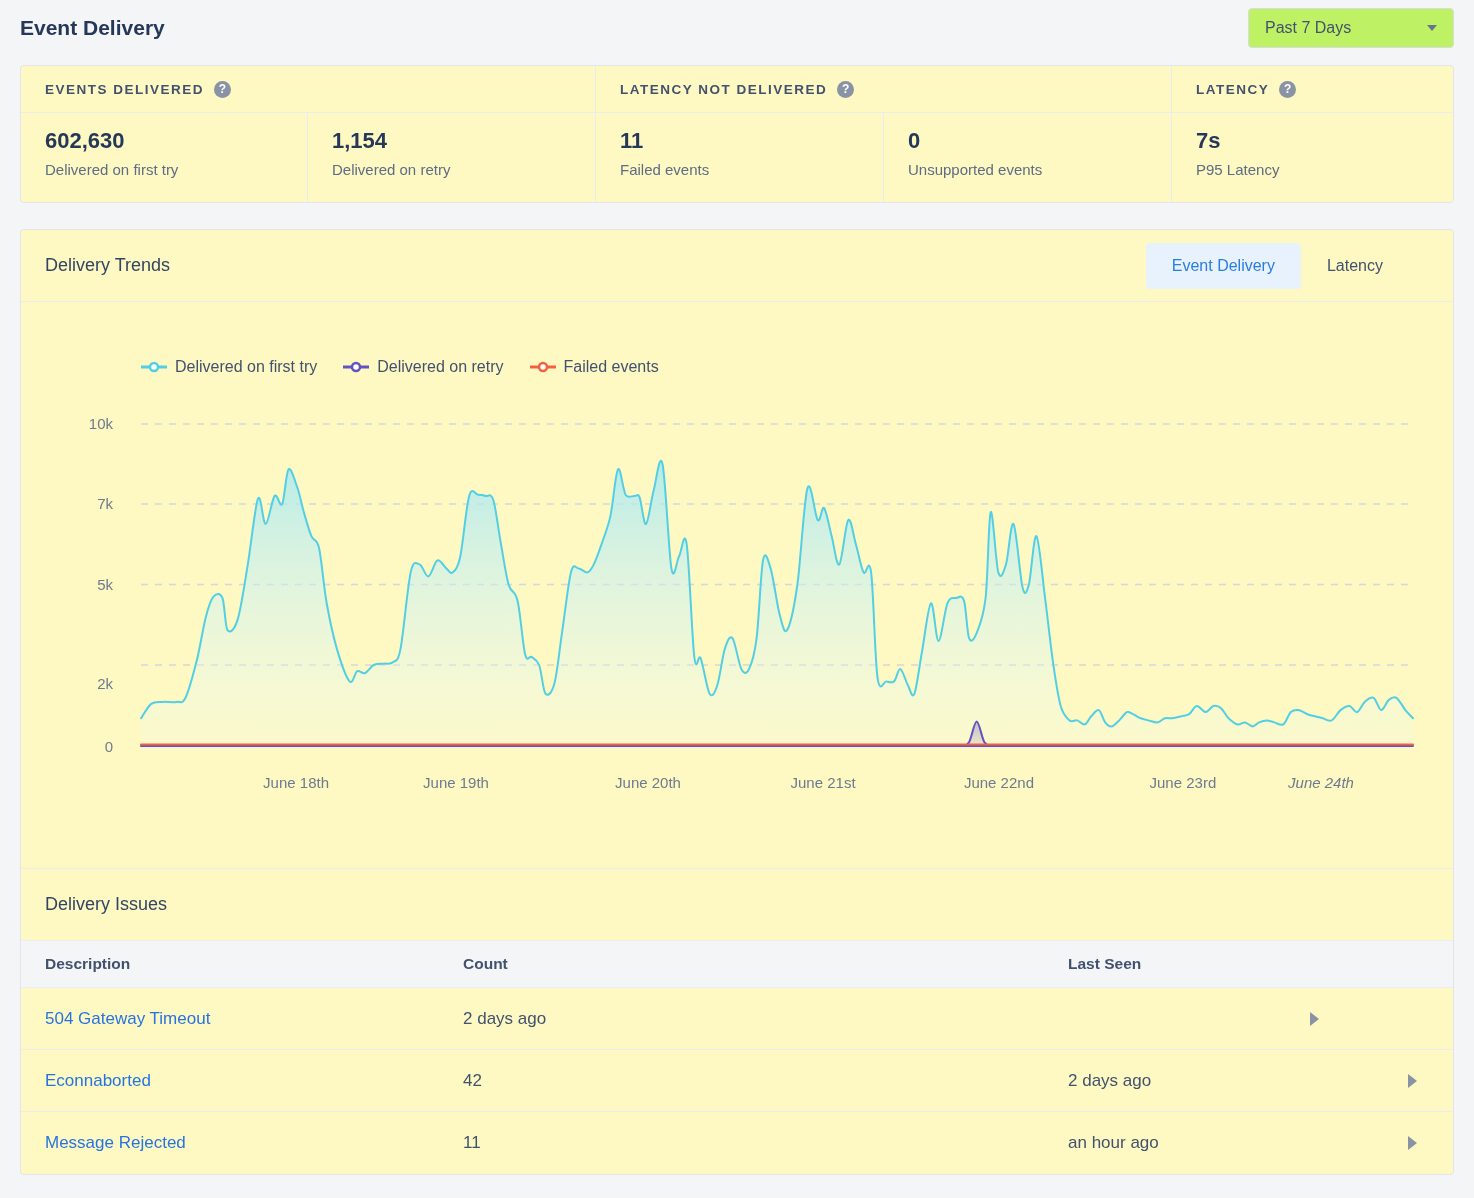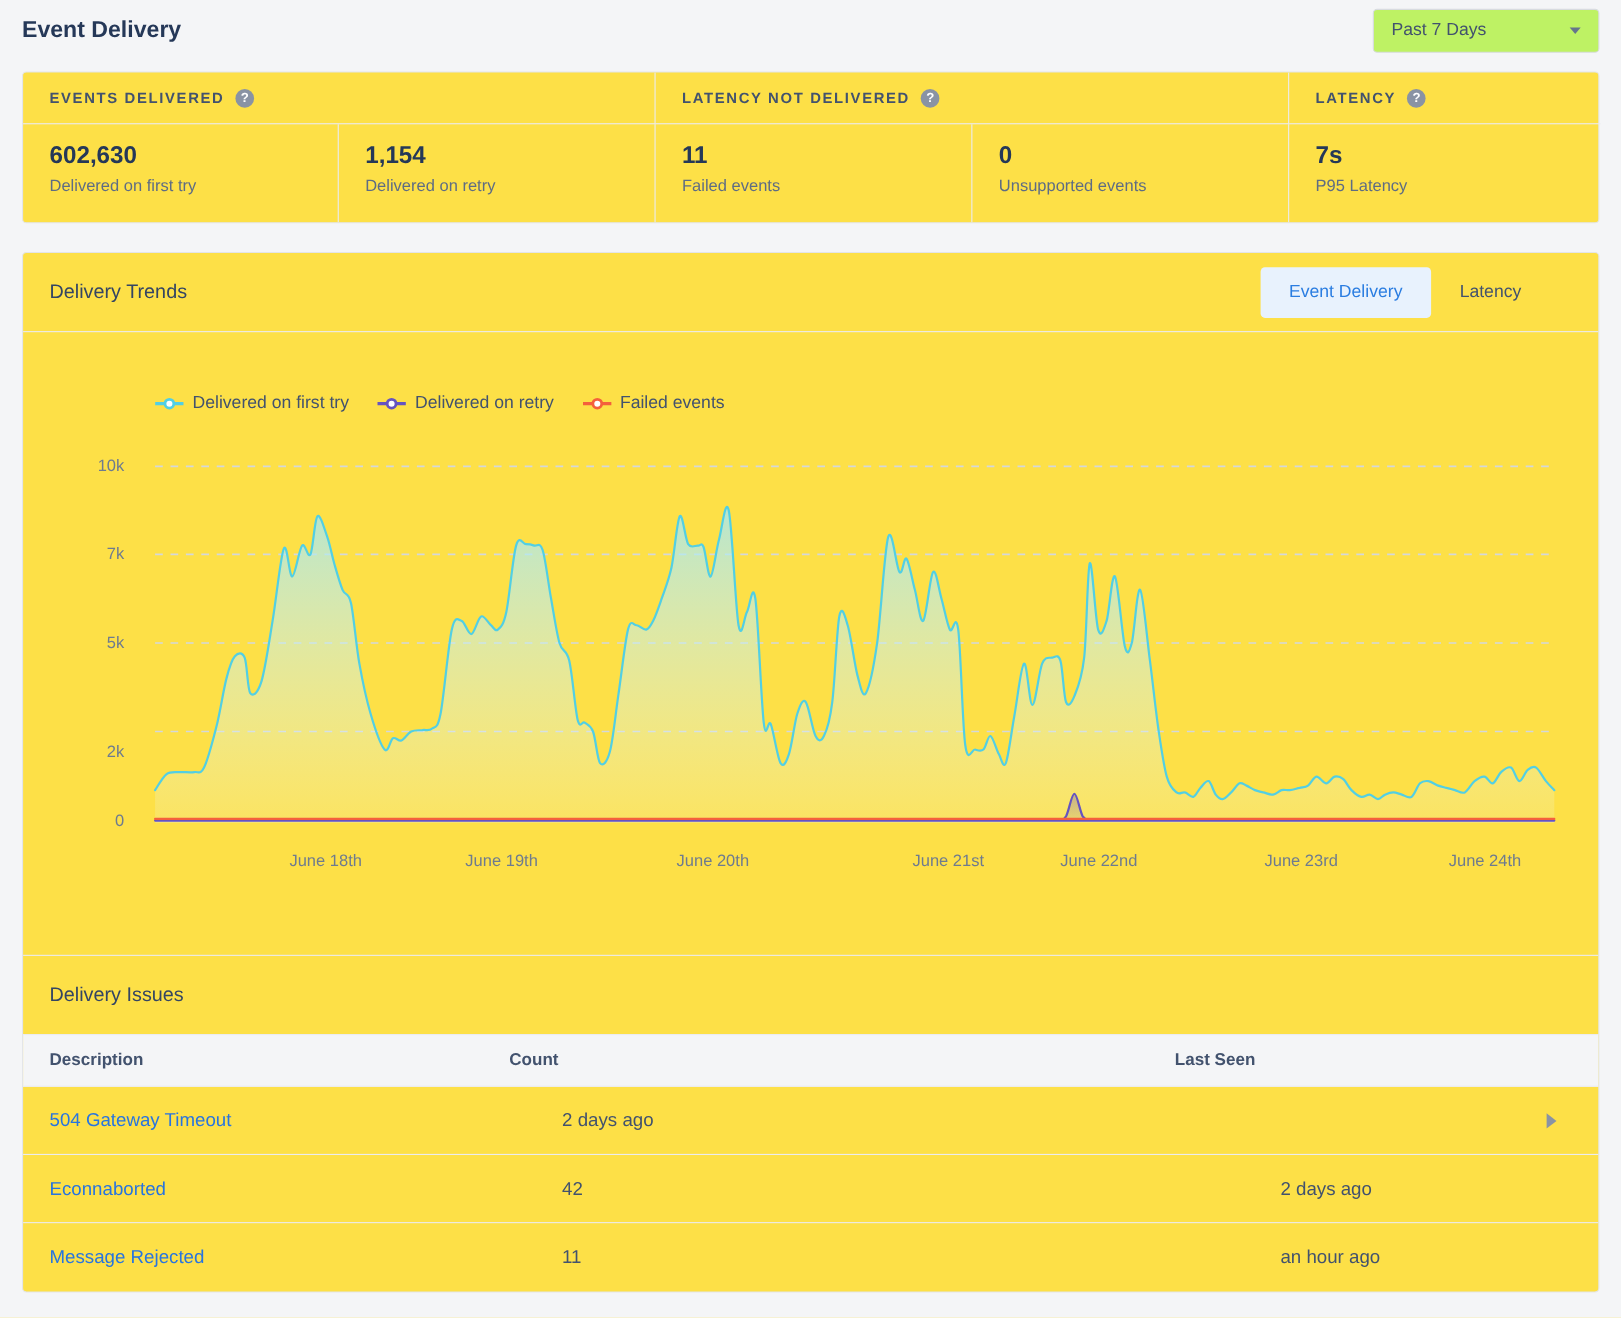--- a/index.html
+++ b/index.html
@@ -9,21 +9,21 @@
 
   
   .topbar { display:flex; justify-content:space-between; align-items:center; padding-top:10px; height:46px; }
   .page-title { font-size:21px; font-weight:bold; color:#253858; }
   .range-select { display:flex; align-items:center; justify-content:space-between; width:206px; height:40px;
     background:#bef264; border:1px solid #d8dbe0; border-radius:4px; padding:0 16px; cursor:pointer; }
   .range-select .label { font-size:16px; color:#42526e; }
   .caret-down { width:0; height:0; border-left:5px solid transparent; border-right:5px solid transparent; border-top:6px solid #66758c; }
 
   
-  .card { background:#fde047; border:1px solid #e3e5e8; border-radius:4px; }
+  .card { background:#fef9c3; border:1px solid #e3e5e8; border-radius:4px; }
 
   
   .stats-card { margin-top:19px; }
   .stats-grid { display:grid; grid-template-columns:287px 288px 288px 288px 283px; }
   .stats-head { display:flex; align-items:center; height:47px; padding-left:24px; border-bottom:1px solid #ebecf0; }
   .stats-head.span2 { grid-column:span 2; }
   .stats-head .hlabel { font-size:13.5px; font-weight:bold; letter-spacing:1.5px; color:#42526e; }
   .stats-head.gdiv, .metric.gdiv { border-right:1px solid #ebecf0; }
   .metric { height:89px; padding:15px 0 0 24px; }
   .metric.div { border-right:1px solid #ebecf0; }
@@ -48,21 +48,21 @@
   .legend-item .ltext { font-size:16px; color:#42526e; }
   .chart-svg { position:absolute; left:0; top:0; }
   .ytick { position:absolute; left:40px; width:52px; text-align:right; font-size:15px; color:#6e7b8f; }
   .xtick { position:absolute; transform:translateX(-50%); font-size:15px; color:#6e7b8f; top:472px; }
 
   
   .issues-heading { display:flex; align-items:center; height:72px; padding-left:24px; border-top:1px solid #ebecf0; }
   .issues-table .thead { display:grid; grid-template-columns:418px 605px 313px 98px; background:#f4f5f7;
     height:48px; align-items:center; border-top:1px solid #ebecf0; border-bottom:1px solid #ebecf0; }
   .issues-table .th { font-size:15.5px; font-weight:bold; color:#42526e; padding-left:24px; }
-  .trow { display:grid; grid-template-columns:418px 605px 313px 98px; height:62px; align-items:center; border-bottom:1px solid #ebecf0; cursor:pointer;gap:48px; }
+  .trow { display:grid; grid-template-columns:418px 605px 313px 98px; height:62px; align-items:center; border-bottom:1px solid #ebecf0; cursor:pointer; }
   .trow:last-child { border-bottom:none; }
   .trow .cell { font-size:17px; color:#42526e; padding-left:24px; }
   .trow .cell.link { color:#2774e0; }
   .chev-cell { display:flex; justify-content:flex-end; padding-right:38px; }
   .chevron-right { width:0; height:0; border-top:7px solid transparent; border-bottom:7px solid transparent; border-left:9px solid #8993a4; }
 </style>
 </head>
 <body>
 
 <div class="page">
@@ -170,24 +170,24 @@
           <line x1="120" x2="1392" y1="122" y2="122" stroke="#d4d7db" stroke-width="1.5" stroke-dasharray="7,7"></line>
           <path d="M120.0,416.3C121.7,413.9,126.6,404.7,130.2,401.9C133.8,399.2,137.4,400.2,141.6,399.9C145.9,399.6,151.8,400.6,155.6,399.9C159.4,399.2,161.1,402.8,164.5,395.8C167.9,388.8,172.6,371.1,176.0,357.6C179.4,344.1,182.1,325.2,184.9,314.7C187.6,304.2,189.7,297.7,192.5,294.6C195.3,291.4,199.1,290.3,201.4,295.9C203.7,301.5,204.0,324.5,206.5,328.1C209.0,331.7,213.3,328.3,216.7,317.4C220.1,306.4,223.5,282.5,226.8,262.4C230.2,242.3,234.1,203.4,237.0,196.7C240.0,190.0,241.9,222.6,244.7,222.1C247.4,221.7,250.8,197.4,253.6,194.0C256.3,190.6,258.9,206.4,261.2,202.0C263.5,197.6,265.0,170.0,267.6,167.3C270.1,164.7,273.9,178.9,276.5,186.0C279.0,193.1,280.5,202.0,282.8,210.1C285.1,218.1,287.9,228.2,290.4,234.2C293.0,240.2,295.5,235.1,298.1,246.3C300.6,257.5,302.7,284.5,305.7,301.3C308.7,318.1,312.1,333.9,315.9,346.9C319.7,359.9,325.2,375.7,328.6,379.4C332.0,383.1,333.7,370.5,336.2,369.1C338.8,367.8,341.1,372.2,343.9,371.2C346.6,370.2,349.6,364.6,352.8,363.0C356.0,361.4,359.8,362.1,363.0,361.7C366.1,361.2,369.1,362.8,371.9,360.3C374.6,357.9,376.5,361.9,379.5,346.9C382.5,331.9,386.5,284.5,389.7,270.4C392.8,256.3,395.6,261.7,398.6,262.4C401.5,263.0,404.5,275.1,407.5,274.4C410.4,273.8,413.4,259.7,416.4,258.4C419.3,257.0,422.7,264.4,425.3,266.4C427.8,268.4,429.3,272.4,431.6,270.4C434.0,268.4,436.5,267.1,439.3,254.3C442.0,241.6,445.2,204.3,448.2,194.0C451.1,183.7,454.3,192.7,457.1,192.7C459.8,192.7,462.2,193.1,464.7,194.0C467.3,194.9,469.8,190.0,472.3,198.0C474.9,206.0,477.4,228.2,480.0,242.3C482.5,256.3,484.9,273.1,487.6,282.5C490.4,291.9,493.8,287.0,496.5,298.6C499.3,310.2,501.8,342.9,504.1,352.3C506.5,361.7,508.2,353.2,510.5,354.9C512.8,356.7,515.8,356.9,518.1,363.0C520.5,369.1,522.0,388.6,524.5,391.7C527.0,394.8,530.6,391.6,533.4,381.4C536.2,371.3,538.3,349.3,541.0,330.8C543.8,312.3,547.2,281.2,549.9,270.4C552.7,259.7,554.8,266.4,557.6,266.4C560.3,266.4,563.9,271.1,566.5,270.4C569.0,269.8,570.5,267.1,572.8,262.4C575.2,257.7,577.7,250.3,580.5,242.3C583.2,234.2,586.6,226.6,589.4,214.1C592.1,201.6,594.5,170.9,597.0,167.3C599.5,163.8,601.9,188.2,604.6,192.7C607.4,197.1,611.2,193.6,613.5,194.0C615.9,194.4,616.7,190.6,618.6,195.3C620.5,200.0,622.7,223.2,625.0,222.1C627.3,221.0,629.9,198.7,632.6,188.7C635.4,178.6,638.6,149.0,641.5,162.0C644.5,175.0,647.7,251.0,650.4,266.4C653.2,281.8,655.5,258.3,658.1,254.3C660.6,250.3,663.1,225.5,665.7,242.3C668.2,259.0,671.0,335.9,673.3,354.9C675.7,374.0,677.1,350.2,679.7,356.3C682.2,362.4,685.8,387.2,688.6,391.7C691.3,396.2,693.7,391.0,696.2,383.5C698.8,376.0,701.3,354.8,703.8,346.9C706.4,339.0,708.7,332.8,711.5,336.2C714.2,339.5,717.6,361.9,720.4,367.1C723.1,372.3,725.5,372.3,728.0,367.1C730.6,361.9,733.3,354.3,735.6,336.2C738.0,318.0,739.7,270.0,742.0,258.4C744.3,246.7,746.9,257.5,749.6,266.4C752.4,275.3,755.8,301.7,758.5,312.0C761.3,322.3,763.2,333.0,766.2,328.1C769.1,323.2,773.0,306.2,776.4,282.5C779.7,258.8,783.1,196.7,786.5,186.0C789.9,175.3,793.9,214.8,796.7,218.1C799.5,221.4,800.7,203.3,803.1,206.0C805.4,208.7,808.2,224.8,810.7,234.2C813.2,243.6,815.6,265.1,818.3,262.4C821.1,259.7,824.5,221.5,827.2,218.1C830.0,214.7,832.3,233.5,834.9,242.3C837.4,251.0,840.0,265.7,842.5,270.4C845.0,275.1,847.8,252.9,850.1,270.4C852.5,287.9,853.9,357.1,856.5,375.3C859.0,393.5,862.6,378.7,865.4,379.4C868.1,380.1,870.7,381.4,873.0,379.4C875.4,377.3,877.1,366.4,879.4,367.1C881.7,367.8,884.7,379.4,887.0,383.5C889.3,387.6,891.0,397.4,893.4,391.7C895.7,386.0,898.3,364.7,901.0,349.6C903.8,334.5,907.2,303.1,909.9,301.3C912.7,299.5,914.8,338.9,917.5,338.9C920.3,338.9,923.5,308.4,926.4,301.3C929.4,294.1,932.6,296.4,935.4,295.9C938.1,295.5,940.9,291.9,943.0,298.6C945.1,305.3,946.0,330.8,948.1,336.2C950.2,341.5,952.9,337.5,955.7,330.8C958.5,324.1,962.3,316.0,964.6,295.9C966.9,275.8,967.6,214.3,969.7,210.1C971.8,205.8,974.8,261.7,977.3,270.4C979.9,279.1,982.4,270.4,985.0,262.4C987.5,254.3,989.8,218.3,992.6,222.1C995.3,225.9,999.0,275.1,1001.5,285.2C1004.0,295.2,1005.5,291.0,1007.9,282.5C1010.2,274.0,1012.7,231.5,1015.5,234.2C1018.2,236.9,1021.6,277.6,1024.4,298.6C1027.1,319.6,1029.5,342.8,1032.0,360.3C1034.6,377.9,1036.9,394.3,1039.7,404.0C1042.4,413.7,1045.8,416.0,1048.6,418.4C1051.3,420.7,1053.6,417.7,1056.2,418.4C1058.7,419.0,1061.5,423.1,1063.8,422.4C1066.2,421.8,1067.9,416.6,1070.2,414.3C1072.5,411.9,1075.5,407.1,1077.8,408.1C1080.1,409.1,1082.1,417.7,1084.2,420.4C1086.3,423.1,1088.2,424.8,1090.5,424.5C1092.9,424.2,1095.6,420.7,1098.2,418.4C1100.7,416.0,1103.5,411.2,1105.8,410.1C1108.1,409.1,1109.8,411.2,1112.2,412.2C1114.5,413.2,1117.2,415.3,1119.8,416.3C1122.3,417.3,1124.7,417.7,1127.4,418.4C1130.2,419.0,1133.6,420.7,1136.3,420.4C1139.1,420.1,1141.4,417.0,1144.0,416.3C1146.5,415.6,1148.8,416.6,1151.6,416.3C1154.3,416.0,1157.7,414.9,1160.5,414.3C1163.3,413.6,1165.6,413.9,1168.1,412.2C1170.7,410.5,1173.0,404.3,1175.8,404.0C1178.5,403.7,1181.9,410.1,1184.7,410.1C1187.4,410.1,1189.8,404.7,1192.3,404.0C1194.8,403.3,1197.4,404.0,1199.9,406.1C1202.5,408.1,1204.8,413.6,1207.6,416.3C1210.3,419.0,1213.7,421.8,1216.5,422.4C1219.2,423.1,1221.6,420.1,1224.1,420.4C1226.6,420.7,1229.4,424.5,1231.7,424.5C1234.1,424.5,1235.8,421.4,1238.1,420.4C1240.4,419.4,1243.2,418.4,1245.7,418.4C1248.3,418.4,1250.6,419.7,1253.4,420.4C1256.1,421.1,1259.5,424.2,1262.3,422.4C1265.0,420.7,1267.3,412.5,1269.9,410.1C1272.4,407.8,1274.8,407.8,1277.5,408.1C1280.3,408.4,1283.7,411.2,1286.4,412.2C1289.2,413.2,1291.5,413.6,1294.1,414.3C1296.6,414.9,1298.9,415.6,1301.7,416.3C1304.4,417.0,1307.6,419.7,1310.6,418.4C1313.6,417.0,1316.5,410.5,1319.5,408.1C1322.5,405.7,1325.6,403.7,1328.4,404.0C1331.2,404.3,1333.5,410.8,1336.0,410.1C1338.6,409.5,1340.9,402.3,1343.7,399.9C1346.4,397.5,1349.8,394.4,1352.6,395.8C1355.3,397.2,1357.7,407.8,1360.2,408.1C1362.7,408.4,1365.3,399.9,1367.8,397.9C1370.4,395.8,1372.7,394.1,1375.5,395.8C1378.2,397.5,1381.6,404.7,1384.4,408.1C1387.1,411.5,1390.7,414.9,1392.0,416.3L1392.0,445L120.0,445Z" fill="url(#gradCyan)" stroke="none"></path>
           <path d="M120.0,416.3C121.7,413.9,126.6,404.7,130.2,401.9C133.8,399.2,137.4,400.2,141.6,399.9C145.9,399.6,151.8,400.6,155.6,399.9C159.4,399.2,161.1,402.8,164.5,395.8C167.9,388.8,172.6,371.1,176.0,357.6C179.4,344.1,182.1,325.2,184.9,314.7C187.6,304.2,189.7,297.7,192.5,294.6C195.3,291.4,199.1,290.3,201.4,295.9C203.7,301.5,204.0,324.5,206.5,328.1C209.0,331.7,213.3,328.3,216.7,317.4C220.1,306.4,223.5,282.5,226.8,262.4C230.2,242.3,234.1,203.4,237.0,196.7C240.0,190.0,241.9,222.6,244.7,222.1C247.4,221.7,250.8,197.4,253.6,194.0C256.3,190.6,258.9,206.4,261.2,202.0C263.5,197.6,265.0,170.0,267.6,167.3C270.1,164.7,273.9,178.9,276.5,186.0C279.0,193.1,280.5,202.0,282.8,210.1C285.1,218.1,287.9,228.2,290.4,234.2C293.0,240.2,295.5,235.1,298.1,246.3C300.6,257.5,302.7,284.5,305.7,301.3C308.7,318.1,312.1,333.9,315.9,346.9C319.7,359.9,325.2,375.7,328.6,379.4C332.0,383.1,333.7,370.5,336.2,369.1C338.8,367.8,341.1,372.2,343.9,371.2C346.6,370.2,349.6,364.6,352.8,363.0C356.0,361.4,359.8,362.1,363.0,361.7C366.1,361.2,369.1,362.8,371.9,360.3C374.6,357.9,376.5,361.9,379.5,346.9C382.5,331.9,386.5,284.5,389.7,270.4C392.8,256.3,395.6,261.7,398.6,262.4C401.5,263.0,404.5,275.1,407.5,274.4C410.4,273.8,413.4,259.7,416.4,258.4C419.3,257.0,422.7,264.4,425.3,266.4C427.8,268.4,429.3,272.4,431.6,270.4C434.0,268.4,436.5,267.1,439.3,254.3C442.0,241.6,445.2,204.3,448.2,194.0C451.1,183.7,454.3,192.7,457.1,192.7C459.8,192.7,462.2,193.1,464.7,194.0C467.3,194.9,469.8,190.0,472.3,198.0C474.9,206.0,477.4,228.2,480.0,242.3C482.5,256.3,484.9,273.1,487.6,282.5C490.4,291.9,493.8,287.0,496.5,298.6C499.3,310.2,501.8,342.9,504.1,352.3C506.5,361.7,508.2,353.2,510.5,354.9C512.8,356.7,515.8,356.9,518.1,363.0C520.5,369.1,522.0,388.6,524.5,391.7C527.0,394.8,530.6,391.6,533.4,381.4C536.2,371.3,538.3,349.3,541.0,330.8C543.8,312.3,547.2,281.2,549.9,270.4C552.7,259.7,554.8,266.4,557.6,266.4C560.3,266.4,563.9,271.1,566.5,270.4C569.0,269.8,570.5,267.1,572.8,262.4C575.2,257.7,577.7,250.3,580.5,242.3C583.2,234.2,586.6,226.6,589.4,214.1C592.1,201.6,594.5,170.9,597.0,167.3C599.5,163.8,601.9,188.2,604.6,192.7C607.4,197.1,611.2,193.6,613.5,194.0C615.9,194.4,616.7,190.6,618.6,195.3C620.5,200.0,622.7,223.2,625.0,222.1C627.3,221.0,629.9,198.7,632.6,188.7C635.4,178.6,638.6,149.0,641.5,162.0C644.5,175.0,647.7,251.0,650.4,266.4C653.2,281.8,655.5,258.3,658.1,254.3C660.6,250.3,663.1,225.5,665.7,242.3C668.2,259.0,671.0,335.9,673.3,354.9C675.7,374.0,677.1,350.2,679.7,356.3C682.2,362.4,685.8,387.2,688.6,391.7C691.3,396.2,693.7,391.0,696.2,383.5C698.8,376.0,701.3,354.8,703.8,346.9C706.4,339.0,708.7,332.8,711.5,336.2C714.2,339.5,717.6,361.9,720.4,367.1C723.1,372.3,725.5,372.3,728.0,367.1C730.6,361.9,733.3,354.3,735.6,336.2C738.0,318.0,739.7,270.0,742.0,258.4C744.3,246.7,746.9,257.5,749.6,266.4C752.4,275.3,755.8,301.7,758.5,312.0C761.3,322.3,763.2,333.0,766.2,328.1C769.1,323.2,773.0,306.2,776.4,282.5C779.7,258.8,783.1,196.7,786.5,186.0C789.9,175.3,793.9,214.8,796.7,218.1C799.5,221.4,800.7,203.3,803.1,206.0C805.4,208.7,808.2,224.8,810.7,234.2C813.2,243.6,815.6,265.1,818.3,262.4C821.1,259.7,824.5,221.5,827.2,218.1C830.0,214.7,832.3,233.5,834.9,242.3C837.4,251.0,840.0,265.7,842.5,270.4C845.0,275.1,847.8,252.9,850.1,270.4C852.5,287.9,853.9,357.1,856.5,375.3C859.0,393.5,862.6,378.7,865.4,379.4C868.1,380.1,870.7,381.4,873.0,379.4C875.4,377.3,877.1,366.4,879.4,367.1C881.7,367.8,884.7,379.4,887.0,383.5C889.3,387.6,891.0,397.4,893.4,391.7C895.7,386.0,898.3,364.7,901.0,349.6C903.8,334.5,907.2,303.1,909.9,301.3C912.7,299.5,914.8,338.9,917.5,338.9C920.3,338.9,923.5,308.4,926.4,301.3C929.4,294.1,932.6,296.4,935.4,295.9C938.1,295.5,940.9,291.9,943.0,298.6C945.1,305.3,946.0,330.8,948.1,336.2C950.2,341.5,952.9,337.5,955.7,330.8C958.5,324.1,962.3,316.0,964.6,295.9C966.9,275.8,967.6,214.3,969.7,210.1C971.8,205.8,974.8,261.7,977.3,270.4C979.9,279.1,982.4,270.4,985.0,262.4C987.5,254.3,989.8,218.3,992.6,222.1C995.3,225.9,999.0,275.1,1001.5,285.2C1004.0,295.2,1005.5,291.0,1007.9,282.5C1010.2,274.0,1012.7,231.5,1015.5,234.2C1018.2,236.9,1021.6,277.6,1024.4,298.6C1027.1,319.6,1029.5,342.8,1032.0,360.3C1034.6,377.9,1036.9,394.3,1039.7,404.0C1042.4,413.7,1045.8,416.0,1048.6,418.4C1051.3,420.7,1053.6,417.7,1056.2,418.4C1058.7,419.0,1061.5,423.1,1063.8,422.4C1066.2,421.8,1067.9,416.6,1070.2,414.3C1072.5,411.9,1075.5,407.1,1077.8,408.1C1080.1,409.1,1082.1,417.7,1084.2,420.4C1086.3,423.1,1088.2,424.8,1090.5,424.5C1092.9,424.2,1095.6,420.7,1098.2,418.4C1100.7,416.0,1103.5,411.2,1105.8,410.1C1108.1,409.1,1109.8,411.2,1112.2,412.2C1114.5,413.2,1117.2,415.3,1119.8,416.3C1122.3,417.3,1124.7,417.7,1127.4,418.4C1130.2,419.0,1133.6,420.7,1136.3,420.4C1139.1,420.1,1141.4,417.0,1144.0,416.3C1146.5,415.6,1148.8,416.6,1151.6,416.3C1154.3,416.0,1157.7,414.9,1160.5,414.3C1163.3,413.6,1165.6,413.9,1168.1,412.2C1170.7,410.5,1173.0,404.3,1175.8,404.0C1178.5,403.7,1181.9,410.1,1184.7,410.1C1187.4,410.1,1189.8,404.7,1192.3,404.0C1194.8,403.3,1197.4,404.0,1199.9,406.1C1202.5,408.1,1204.8,413.6,1207.6,416.3C1210.3,419.0,1213.7,421.8,1216.5,422.4C1219.2,423.1,1221.6,420.1,1224.1,420.4C1226.6,420.7,1229.4,424.5,1231.7,424.5C1234.1,424.5,1235.8,421.4,1238.1,420.4C1240.4,419.4,1243.2,418.4,1245.7,418.4C1248.3,418.4,1250.6,419.7,1253.4,420.4C1256.1,421.1,1259.5,424.2,1262.3,422.4C1265.0,420.7,1267.3,412.5,1269.9,410.1C1272.4,407.8,1274.8,407.8,1277.5,408.1C1280.3,408.4,1283.7,411.2,1286.4,412.2C1289.2,413.2,1291.5,413.6,1294.1,414.3C1296.6,414.9,1298.9,415.6,1301.7,416.3C1304.4,417.0,1307.6,419.7,1310.6,418.4C1313.6,417.0,1316.5,410.5,1319.5,408.1C1322.5,405.7,1325.6,403.7,1328.4,404.0C1331.2,404.3,1333.5,410.8,1336.0,410.1C1338.6,409.5,1340.9,402.3,1343.7,399.9C1346.4,397.5,1349.8,394.4,1352.6,395.8C1355.3,397.2,1357.7,407.8,1360.2,408.1C1362.7,408.4,1365.3,399.9,1367.8,397.9C1370.4,395.8,1372.7,394.1,1375.5,395.8C1378.2,397.5,1381.6,404.7,1384.4,408.1C1387.1,411.5,1390.7,414.9,1392.0,416.3" fill="none" stroke="#52cfe4" stroke-width="2" stroke-linejoin="round" stroke-linecap="round"></path>
           <path d="M120.0,444.0C183.6,444.0,368.0,444.0,501.6,444.0C635.2,444.0,848.2,444.0,921.4,444.0C994.5,443.9,936.0,444.4,940.4,443.8C944.9,443.1,945.5,444.1,948.1,440.1C950.6,436.0,953.2,419.6,955.7,419.6C958.2,419.6,960.8,436.0,963.3,440.1C965.9,444.1,967.4,443.1,971.0,443.8C974.6,444.4,914.8,443.9,985.0,444.0C1055.1,444.0,1324.2,444.0,1392.0,444.0L1392.0,445L120.0,445Z" fill="url(#gradPurple)" stroke="none"></path>
           <path d="M120.0,444.0C183.6,444.0,368.0,444.0,501.6,444.0C635.2,444.0,848.2,444.0,921.4,444.0C994.5,443.9,936.0,444.4,940.4,443.8C944.9,443.1,945.5,444.1,948.1,440.1C950.6,436.0,953.2,419.6,955.7,419.6C958.2,419.6,960.8,436.0,963.3,440.1C965.9,444.1,967.4,443.1,971.0,443.8C974.6,444.4,914.8,443.9,985.0,444.0C1055.1,444.0,1324.2,444.0,1392.0,444.0" fill="none" stroke="#6554c0" stroke-width="2" stroke-linejoin="round" stroke-linecap="round"></path>
           <path d="M120.0,442.5C173.0,442.5,332.0,442.5,438.0,442.5C544.0,442.5,650.0,442.5,756.0,442.5C862.0,442.5,968.0,442.5,1074.0,442.5C1180.0,442.5,1339.0,442.5,1392.0,442.5" fill="none" stroke="#f4603c" stroke-width="2" stroke-linejoin="round" stroke-linecap="round"></path>
         </svg>
         <div class="xtick" style="left: 275.057px;">June 18th</div>
         <div class="xtick" style="left: 435px;">June 19th</div>
         <div class="xtick" style="left: 627.019px;">June 20th</div>
-        <div class="xtick" style="left: 802.046px; margin-left: 39px;">June 21st</div>
+        <div class="xtick" style="left: 802.046px;">June 21st</div>
         <div class="xtick" style="left: 977.964px;">June 22nd</div>
         <div class="xtick" style="left: 1161.9px;">June 23rd</div>
-        <div class="xtick" style="left: 1329px;">June 24th</div>
+        <div class="xtick" style="left: 1300px; font-style: italic;">June 24th</div>
       </div>
 
     <div class="issues-heading">
       <div class="section-title">Delivery Issues</div>
     </div>
 
     <div class="issues-table">
       <div class="thead">
         <div class="th">Description</div>
         <div class="th">Count</div>

